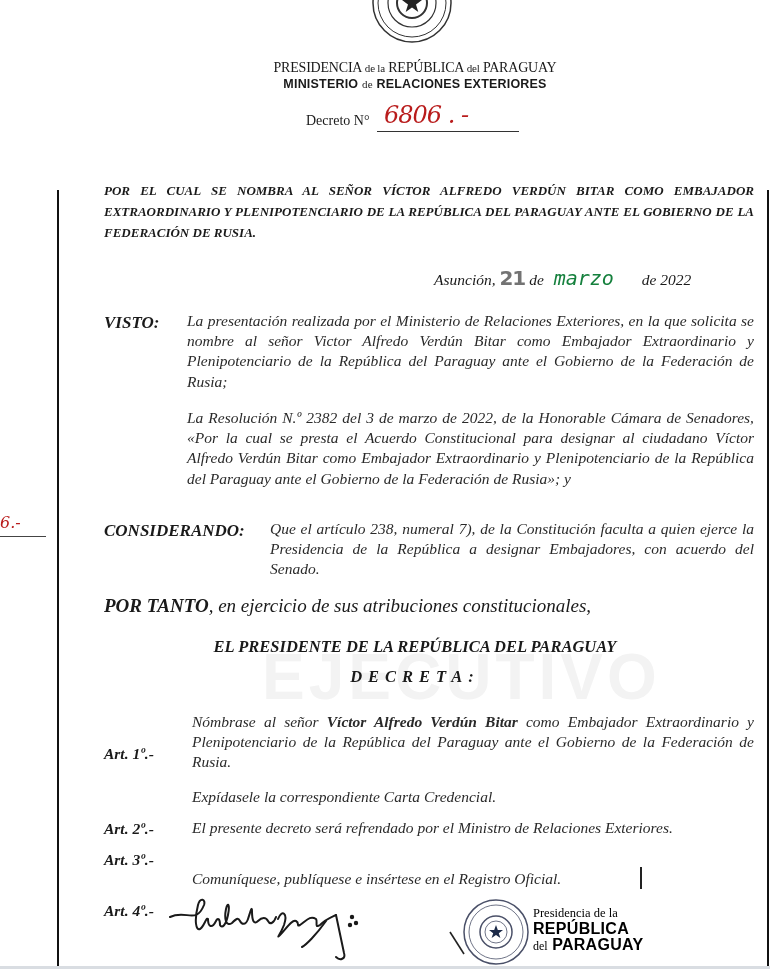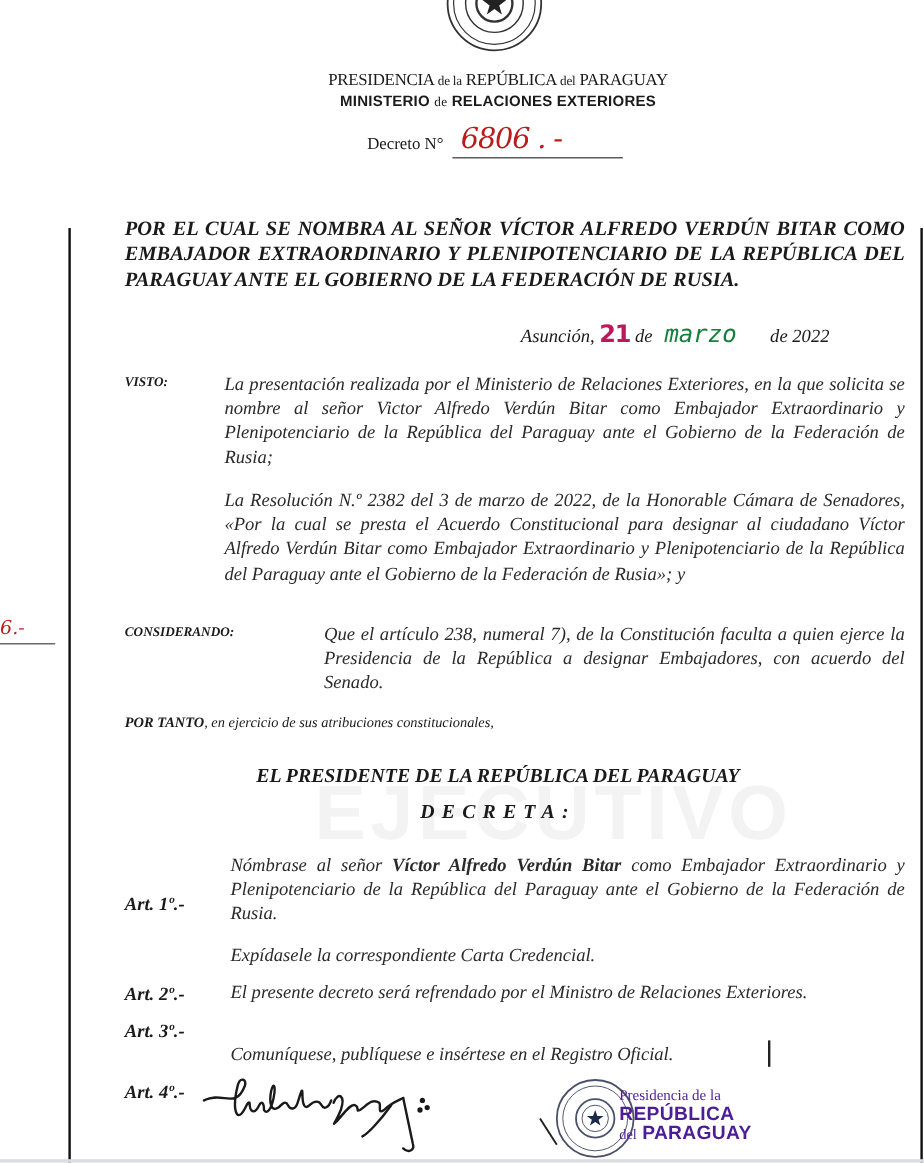--- a/index.html
+++ b/index.html
@@ -18,49 +18,49 @@
   .decreto-line { left:377px; top:131px; width:142px; border-top:1px solid #333; }
   .hand { font-family:"DejaVu Serif", serif; font-style:italic; color:#b91c1c; }
   .decreto-num { left:384px; top:101px; font-size:24px; letter-spacing:-1px; }
   .vline-left { left:57px; top:190px; width:2px; height:779px; background:#111; }
   .vline-right { left:767px; top:190px; width:2px; height:779px; background:#111; }
   .margin-num { left:0; top:513px; font-size:16px; }
   .margin-line { left:0; top:536px; width:46px; border-top:1px solid #444; }
 
   .title {
     left:104px; top:180px; width:650px; font-weight:bold; font-style:italic;
-    font-size:17px; line-height:21px; text-align:justify; text-align-last:left;
+    font-size:13px; line-height:21px; text-align:justify; text-align-last:left;
   }
   .date { left:434px; top:266px; font-style:italic; font-size:15.5px; white-space:nowrap; }
-  .date .h { font-family:"DejaVu Sans", sans-serif; font-style:normal; font-weight:bold; font-size:20px; color:#be185d; letter-spacing:-1px; }
+  .date .h { font-family:"DejaVu Sans", sans-serif; font-style:normal; font-weight:bold; font-size:20px; color:#737373; letter-spacing:-1px; }
   .date .hm { font-family:"DejaVu Sans Mono", monospace; font-style:italic; font-size:20px; color:#15803d; margin:0 24px 0 6px; }
-  .label { font-weight:bold; font-style:italic; font-size:11px; }
+  .label { font-weight:bold; font-style:italic; font-size:17px; }
   .para {
     font-style:italic; font-size:15.5px; line-height:20.2px; text-align:justify; text-align-last:left; color:#2a2a2a;
   }
   .visto-label { left:104px; top:313px; }
   .visto1 { left:187px; top:311px; width:567px; }
   .visto2 { left:187px; top:408px; width:567px; }
   .cons-label { left:104px; top:521px; }
   .cons { left:270px; top:519px; width:484px; }
-  .portanto { left:104px; top:595px; font-size:12px; font-style:italic; }
+  .portanto { left:104px; top:595px; font-size:19px; font-style:italic; }
   .portanto b { font-weight:bold; }
   .presidente { left:0; width:830px; top:637px; text-align:center; font-weight:bold; font-style:italic; font-size:16.5px; }
   .decreta { left:0; width:830px; top:667px; text-align:center; font-weight:bold; font-style:italic; font-size:16.5px; letter-spacing:6px; }
   .watermark { left:262px; top:640px; width:300px; text-align:center; font-family:"Liberation Sans", sans-serif; font-weight:bold; font-size:64px; color:#f3f3f3; letter-spacing:4px; z-index:0; }
   .art-label { left:104px; font-weight:bold; font-style:italic; font-size:15.5px;margin-top:31px; }
   .art-text { left:192px; width:562px; }
   .a1l { top:714px; } .a1t { top:712px; }
   .a2l { top:789px; } .a2t { top:787px; }
   .a3l { top:820px; } .a3t { top:818px; }
   .a4l { top:871px; } .a4t { top:869px; }
   .bracket { left:640px; top:867px; width:2px; height:22px; background:#222; }
   .signature { left:166px; top:895px; width:250px; height:70px; }
   .seal-bottom { left:462px; top:898px; width:68px; height:68px; }
-  .logo-text { left:516px; top:907px; color:#4c1d95; line-height:1; }
+  .logo-text { left:533px; top:907px; color:#000000; line-height:1; }
   .logo-text .l1 { font-family:"Liberation Serif", serif; font-size:12.5px; display:block; }
   .logo-text .l2 { font-family:"Liberation Sans", sans-serif; font-weight:bold; font-size:16px; display:block; margin-top:1px; letter-spacing:0.3px; }
   .logo-text .l3 { font-family:"Liberation Sans", sans-serif; font-size:16px; display:block; }
   .logo-text .l3 .small { font-family:"Liberation Serif", serif; font-size:12px; }
   .logo-text .l3 b { letter-spacing:0.3px; }
   .bottom-bar { left:0; top:966px; width:770px; height:3px; background:#d9dde2; }
   .z { z-index:1; }
 </style>
 </head>
 <body>

